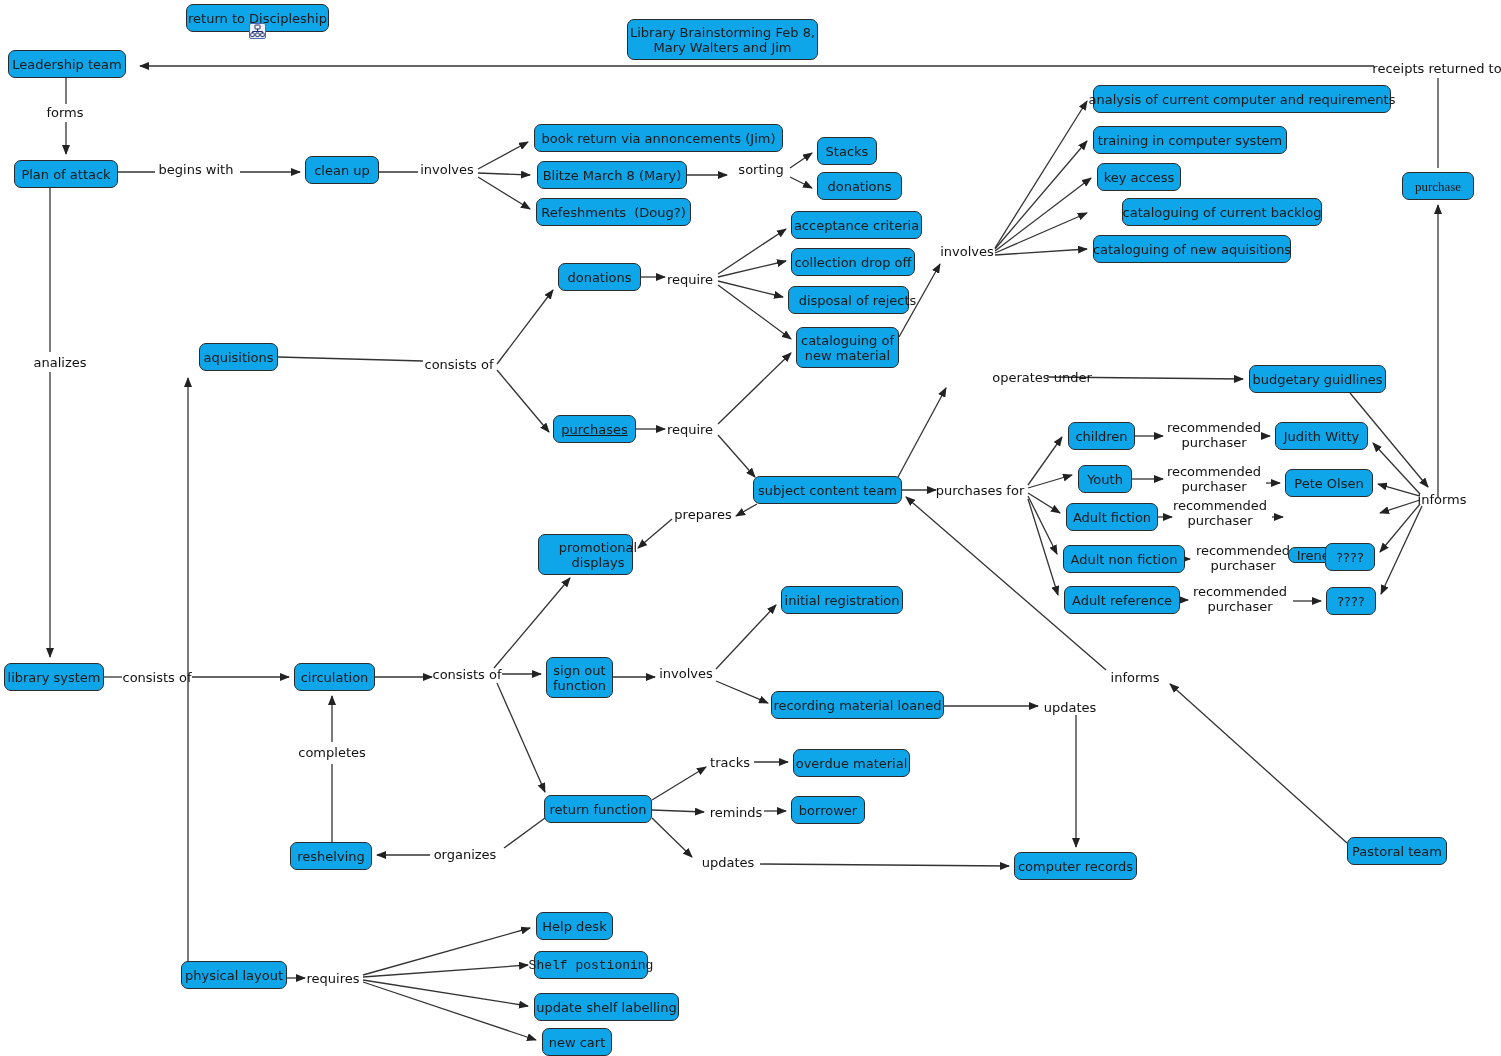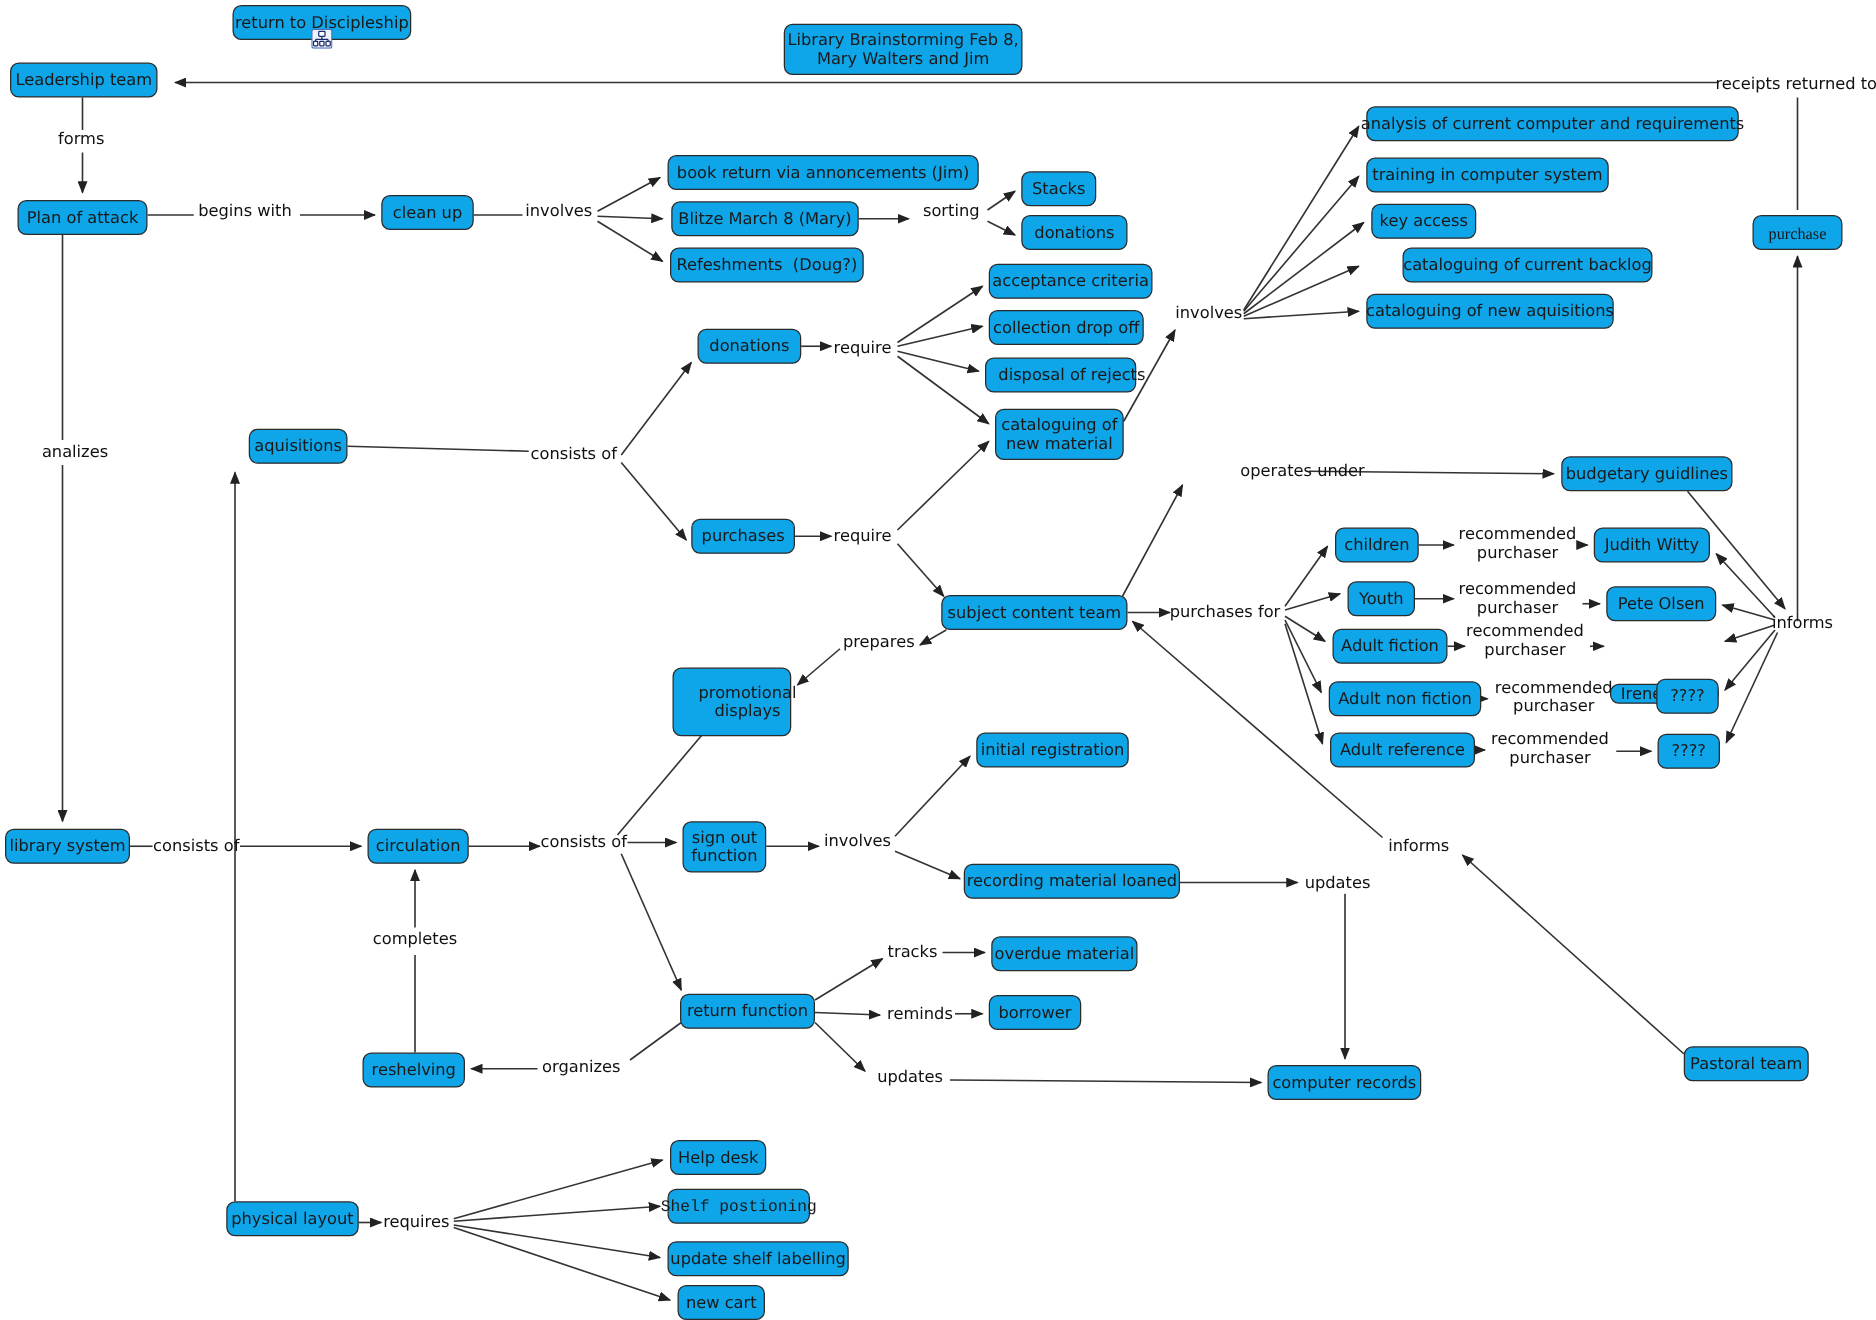--- a/index.html
+++ b/index.html
@@ -222,34 +222,34 @@
   <div class="node" style="left:1093px;top:198px;width:200px;height:28px;margin-left:29px;">cataloguing of current backlog</div>
   <div class="node" style="left:1093px;top:235px;width:198px;height:28px;">cataloguing of new aquisitions</div>
   <div class="node" style="left:1402px;top:172px;width:72px;height:28px;font-family:Liberation Serif, serif;">purchase</div>
   <div class="node" style="left:791px;top:211px;width:131px;height:28px;">acceptance criteria</div>
   <div class="node" style="left:791px;top:248px;width:124px;height:28px;">collection drop off</div>
   <div class="node" style="left:788px;top:286px;width:121px;height:28px;padding-left:25px;">disposal of rejects</div>
   <div class="node" style="left:796px;top:327px;width:103px;height:41px;">cataloguing of
 new material</div>
   <div class="node" style="left:199px;top:343px;width:79px;height:28px;">aquisitions</div>
   <div class="node" style="left:558px;top:263px;width:83px;height:28px;">donations</div>
-  <div class="node" style="left:553px;top:415px;width:83px;height:28px;">purchases</div>
+  <div class="node" style="left:553px;top:415px;width:83px;height:28px;text-decoration:underline;">purchases</div>
   <div class="node" style="left:1249px;top:365px;width:137px;height:28px;">budgetary guidlines</div>
   <div class="node" style="left:753px;top:476px;width:149px;height:28px;">subject content team</div>
   <div class="node" style="left:1068px;top:422px;width:67px;height:28px;">children</div>
   <div class="node" style="left:1078px;top:465px;width:54px;height:28px;">Youth</div>
   <div class="node" style="left:1066px;top:503px;width:92px;height:28px;">Adult fiction</div>
   <div class="node" style="left:1063px;top:545px;width:122px;height:28px;">Adult non fiction</div>
   <div class="node" style="left:1064px;top:586px;width:116px;height:28px;">Adult reference</div>
   <div class="node" style="left:1275px;top:422px;width:93px;height:28px;">Judith Witty</div>
   <div class="node" style="left:1285px;top:469px;width:88px;height:28px;">Pete Olsen</div>
   <div class="node" style="left:1288px;top:503px;width:87px;height:16px;margin-top:44px;">Irene Light</div>
   <div class="node" style="left:1325px;top:543px;width:50px;height:28px;">????</div>
   <div class="node" style="left:1326px;top:587px;width:50px;height:28px;">????</div>
-  <div class="node" style="left:538px;top:534px;width:95px;height:55px;padding-left:32px;">promotional
+  <div class="node" style="left:538px;top:534px;width:95px;height:41px;padding-left:32px;">promotional
 displays</div>
   <div class="node" style="left:4px;top:663px;width:100px;height:28px;">library system</div>
   <div class="node" style="left:294px;top:663px;width:81px;height:28px;">circulation</div>
   <div class="node" style="left:546px;top:657px;width:67px;height:41px;">sign out
 function</div>
   <div class="node" style="left:781px;top:586px;width:122px;height:28px;">initial registration</div>
   <div class="node" style="left:771px;top:691px;width:173px;height:28px;">recording material loaned</div>
   <div class="node" style="left:544px;top:795px;width:108px;height:28px;">return function</div>
   <div class="node" style="left:793px;top:749px;width:117px;height:28px;">overdue material</div>
   <div class="node" style="left:791px;top:796px;width:74px;height:28px;">borrower</div>

